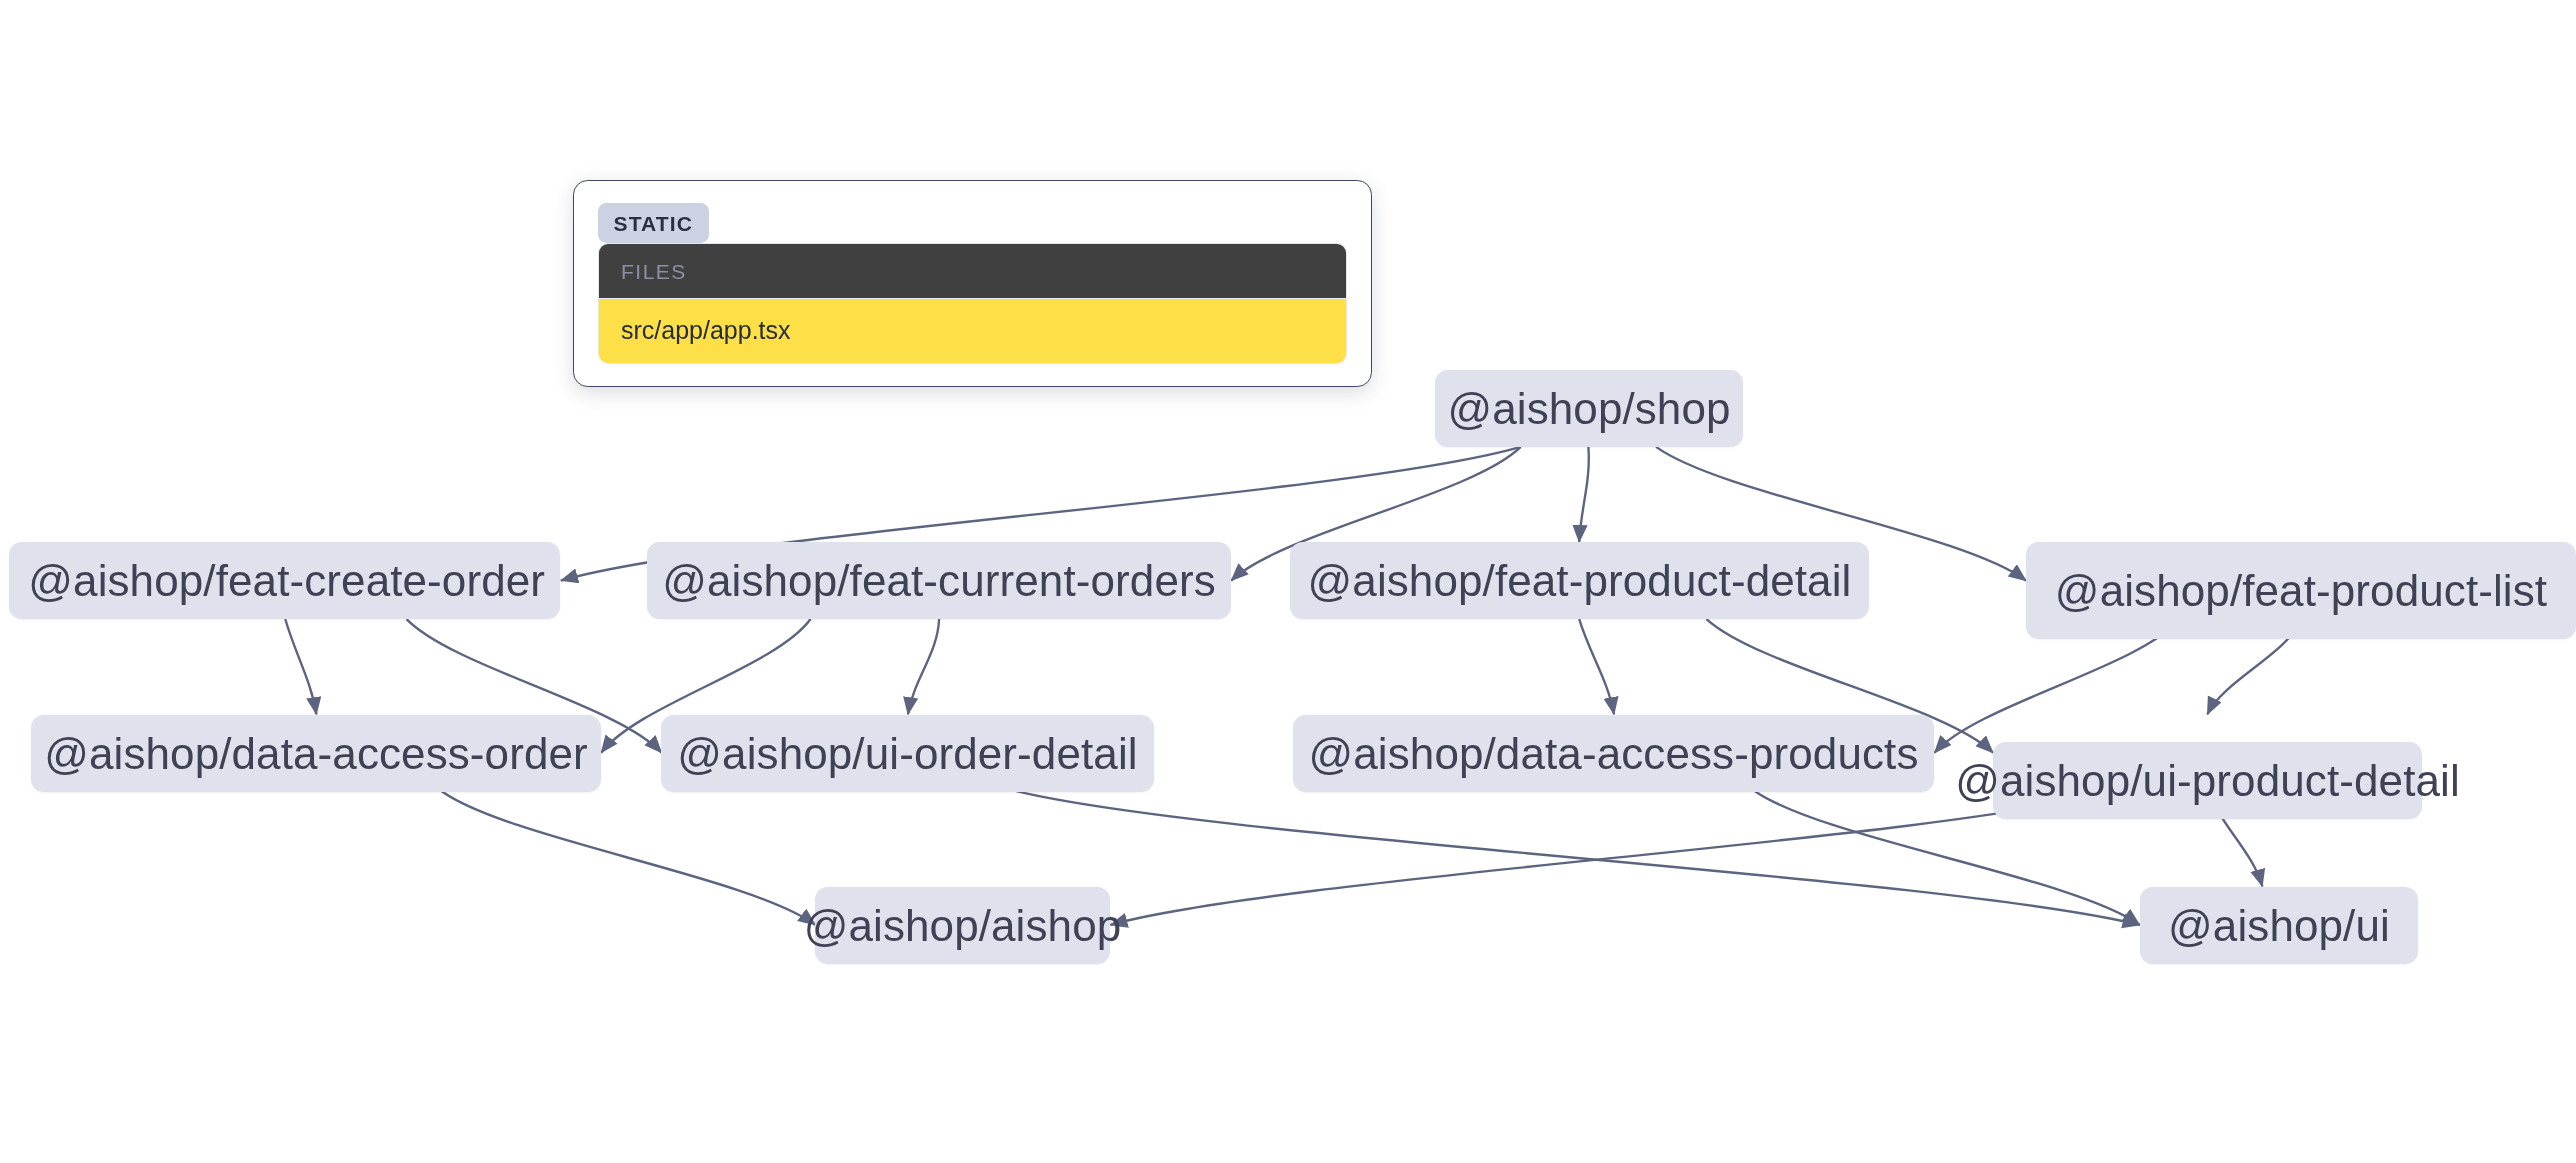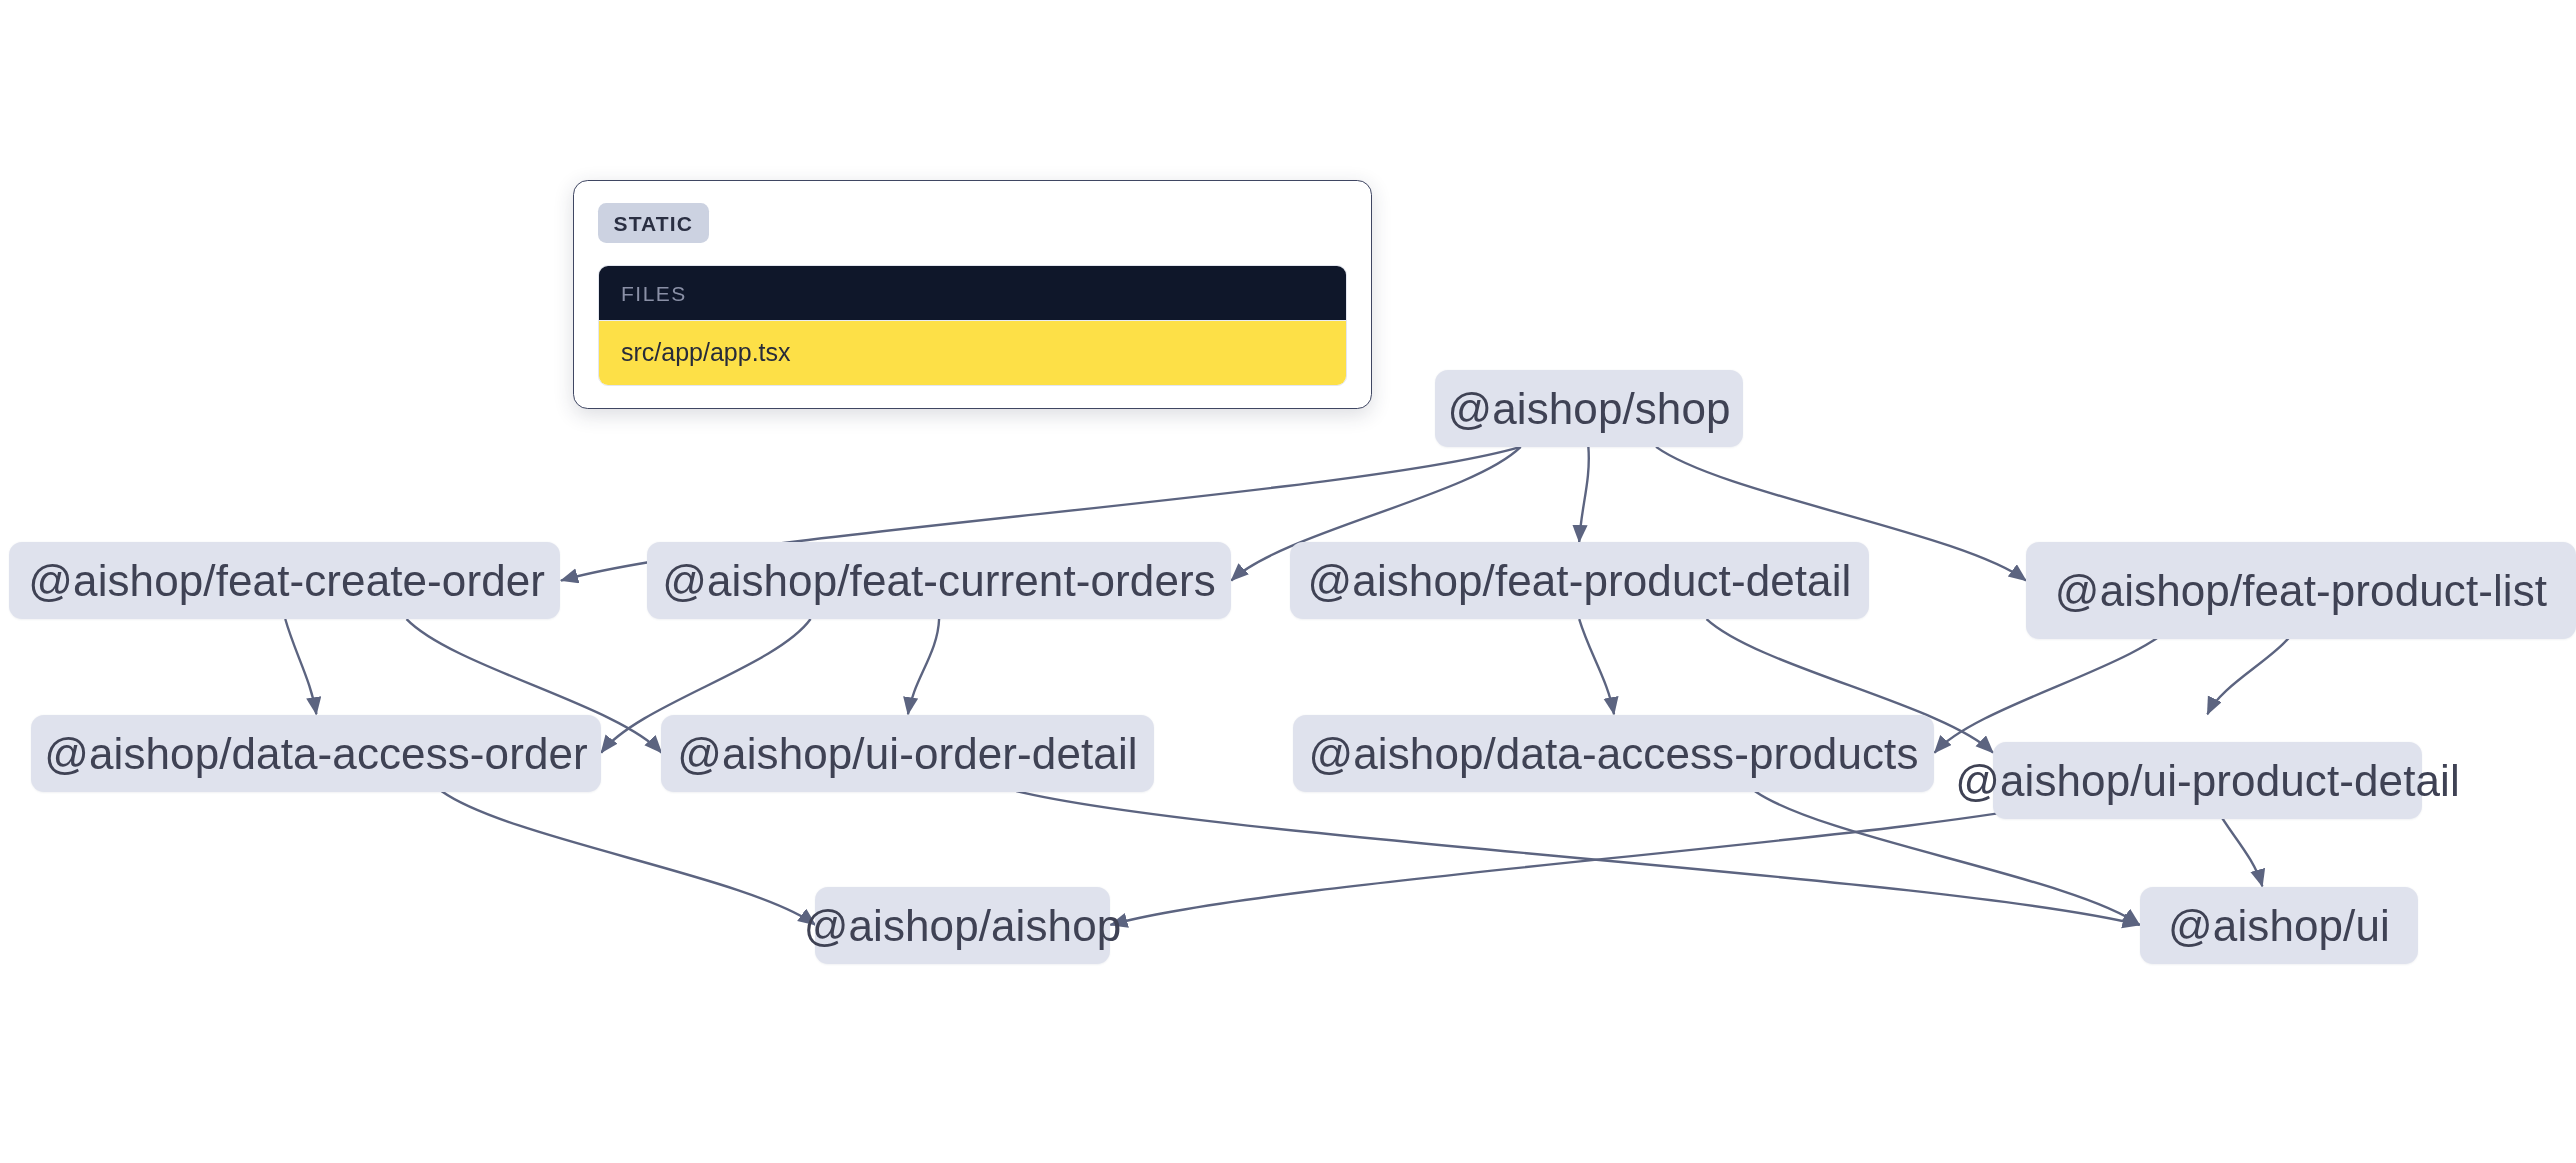--- a/index.html
+++ b/index.html
@@ -49,21 +49,20 @@
     border: 1.8px solid #3f4662;
     border-radius: 14.7px;
     box-shadow: 0 5.5px 20px rgba(40,46,70,0.16);
     padding: 22px 24px 22px 24px;
     z-index: 30;
   }
   .popover-head {
     display: flex;
     align-items: center;
     gap: 20px;
-    margin-bottom: 22px;
   }
   .badge {
     background: #ccd2e1;
     color: #2a2f42;
     font-size: 21px;
     font-weight: 700;
     letter-spacing: 1.1px;
     border-radius: 8.2px;
     padding: 10px 15.6px 9.2px 15.6px;
     line-height: 1;
@@ -75,21 +74,21 @@
     letter-spacing: -0.3px;
     white-space: nowrap;
   }
   .files-panel {
     border: 0.9px solid #e3e6ef;
     border-radius: 10px;
     overflow: hidden;
     background: #ffffff;
   }
   .files-header {
-    background: #0f172a;
+    background: #404040;
     border-bottom: 0.9px solid #e9ebf2;
     color: #8a90a6;
     font-size: 21px;
     font-weight: 500;
     letter-spacing: 1.5px;
     padding: 15.6px 22px 14.7px 22px;
   }
   .files-row {
     color: #272b3a;
     font-size: 25px;

